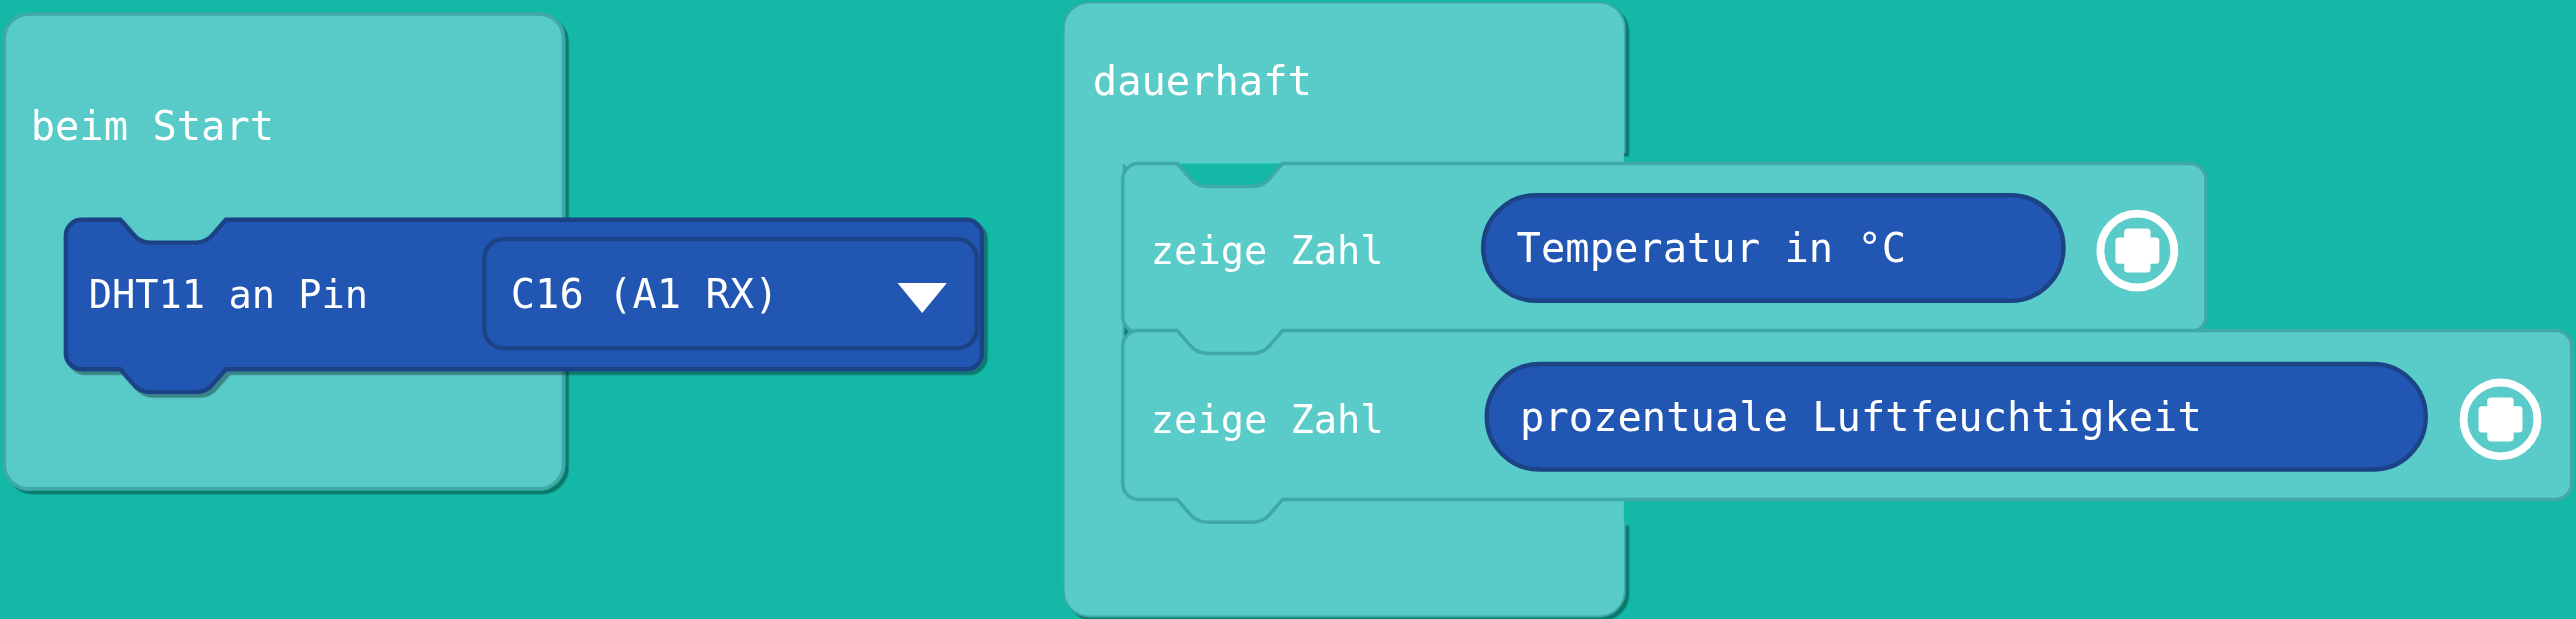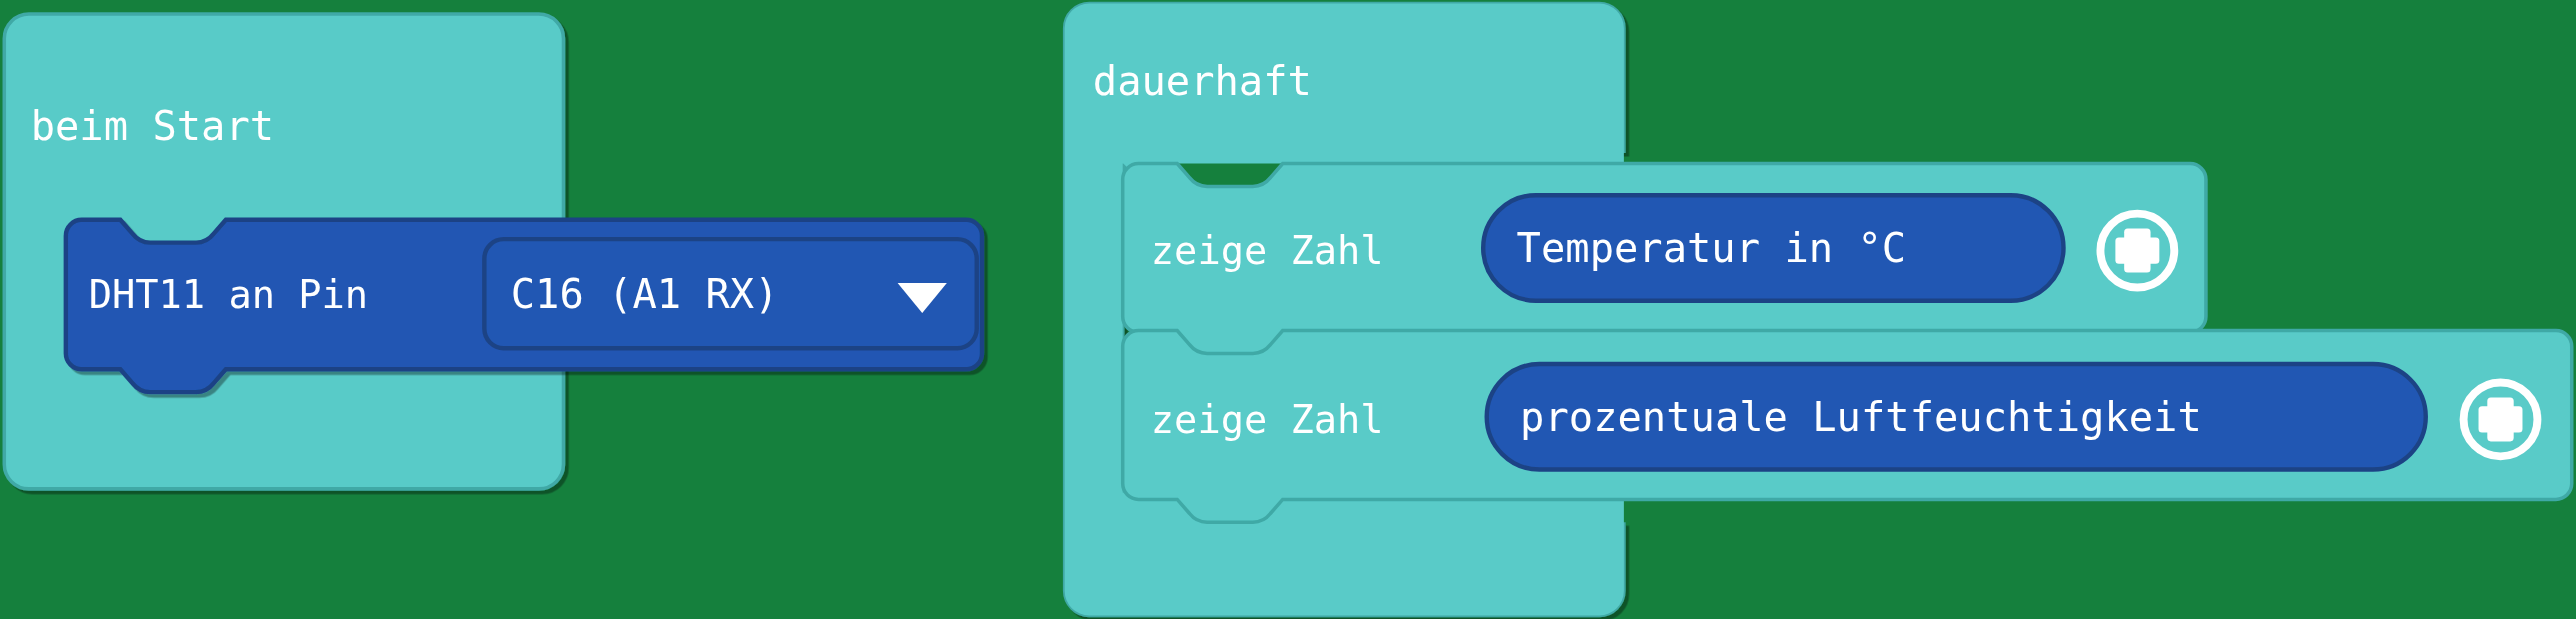--- a/index.html
+++ b/index.html
@@ -10,21 +10,21 @@
   body {
     width: 2576px;
     height: 619px;
     overflow: hidden;
     font-family: "DejaVu Sans Mono", "Liberation Mono", monospace;
   }
   #canvas {
     position: relative;
     width: 2576px;
     height: 619px;
-    background: #15803d;
+    background: #14b8a6;
   }
   svg.blocks {
     position: absolute;
     top: 0;
     left: 0;
     width: 2576px;
     height: 619px;
   }
   .block-label {
     font-family: "DejaVu Sans Mono", "Liberation Mono", monospace;

